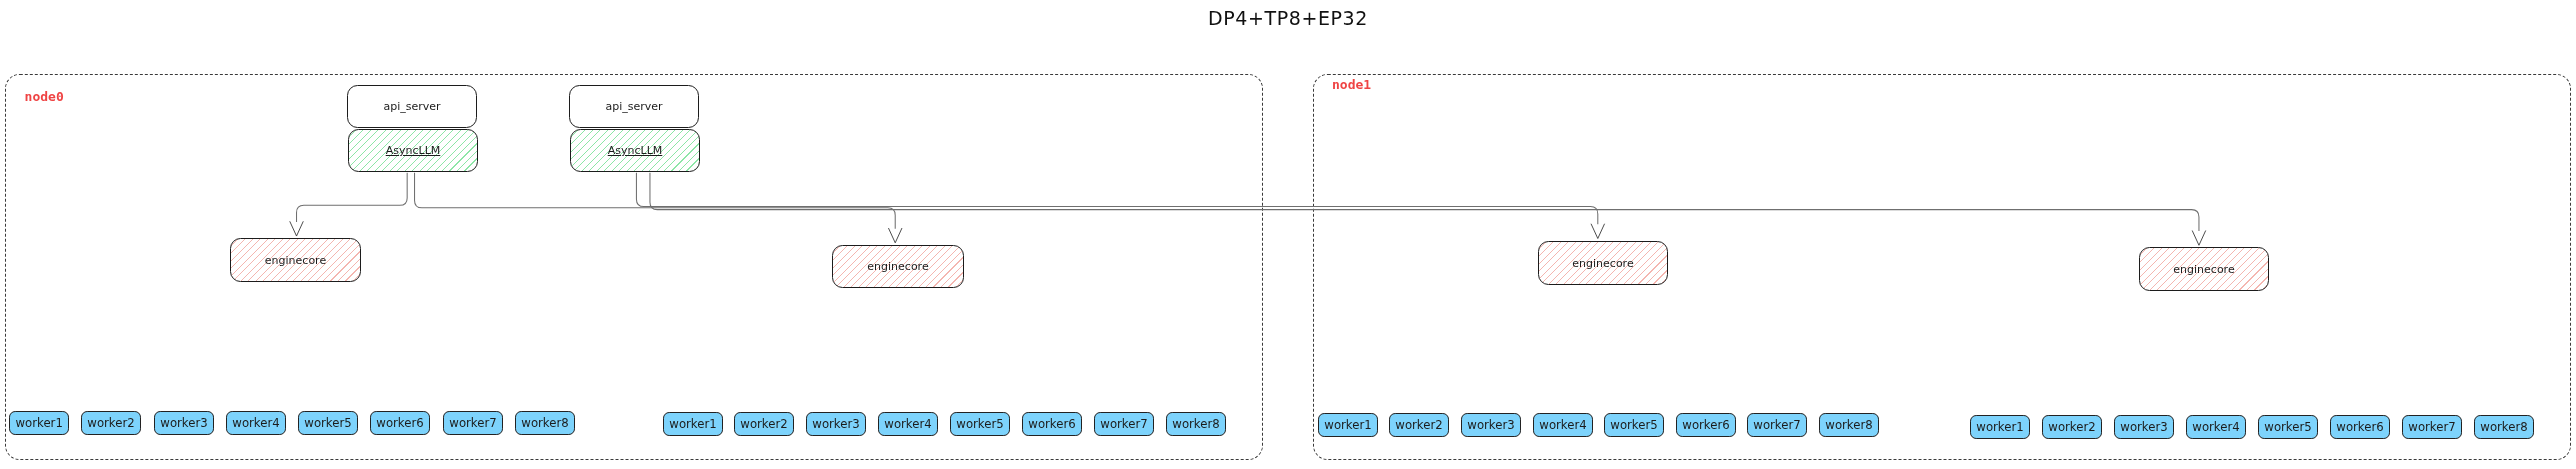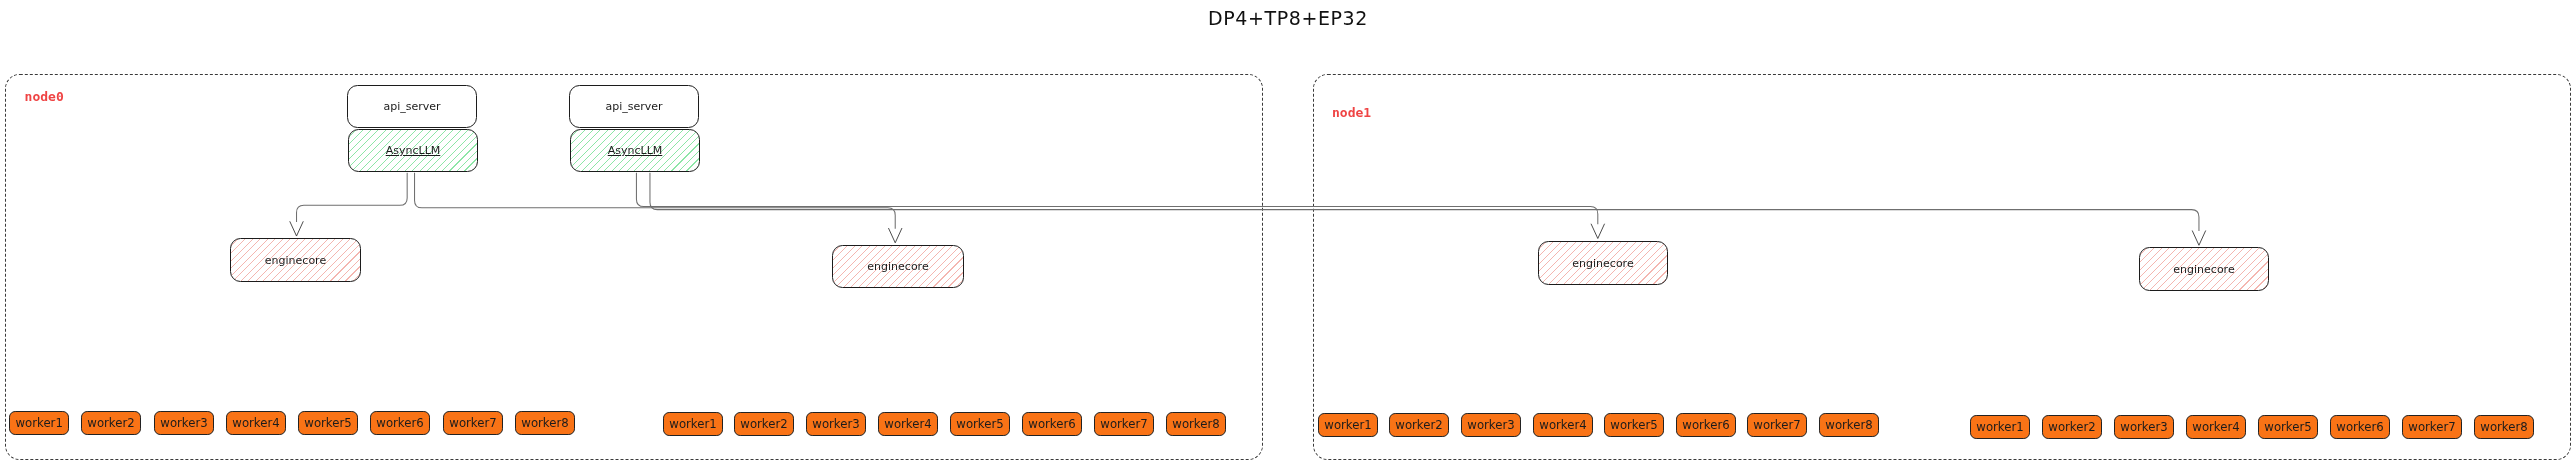--- a/index.html
+++ b/index.html
@@ -26,36 +26,36 @@
   }
   .hatch-green{
     background-image:repeating-linear-gradient(135deg,rgba(255,255,255,0) 0px,rgba(255,255,255,0) 4.3px,#8de6a7 4.3px,#8de6a7 5.3px);
     text-decoration:underline;
   }
   .hatch-red{
     background-image:repeating-linear-gradient(135deg,rgba(255,255,255,0) 0px,rgba(255,255,255,0) 4.3px,#f4b6b0 4.3px,#f4b6b0 5.3px);
   }
   .worker{
     position:absolute;width:60px;height:24px;display:flex;align-items:center;justify-content:center;
-    border:1.2px solid #222;border-radius:6.2px;font-size:11.7px;color:#1c1c1c;background:#f97316;
+    border:1.2px solid #222;border-radius:6.2px;font-size:11.7px;color:#1c1c1c;background:#7dd3fc;
   }
   svg.connectors{position:absolute;left:0;top:0;pointer-events:none;}
 </style>
 </head>
 <body>
 
 <div id="canvas">
 
   <div class="diagram-title">DP4+TP8+EP32</div>
 
   <div class="node" style="left:4.9px;top:74px;width:1258px;height:386px;"></div>
   <div class="node-label" style="left:24.6px;top:89px;">node0</div>
 
   <div class="node" style="left:1313px;top:74px;width:1258px;height:386px;"></div>
-  <div class="node-label" style="left:1332px;top:105px;">node1</div>
+  <div class="node-label" style="left:1332px;top:77px;">node1</div>
 
   <svg class="connectors" width="2576" height="469" viewBox="0 0 4188 763">
     <g fill="none" stroke="#6f6f6f" stroke-width="1.7">
 
       <path d="M661,281 L661,322 Q661,334 649,334 L493,334 Q481,334 481,346 L481,361"></path>
 
       <path d="M673,281 L673,326 Q673,338 685,338 L1443,338 Q1455,338 1455,350 L1455,372"></path>
 
       <path d="M1034,281 L1034,324 Q1034,336 1046,336 L2586,336 Q2598,336 2598,348 L2598,365"></path>
 

